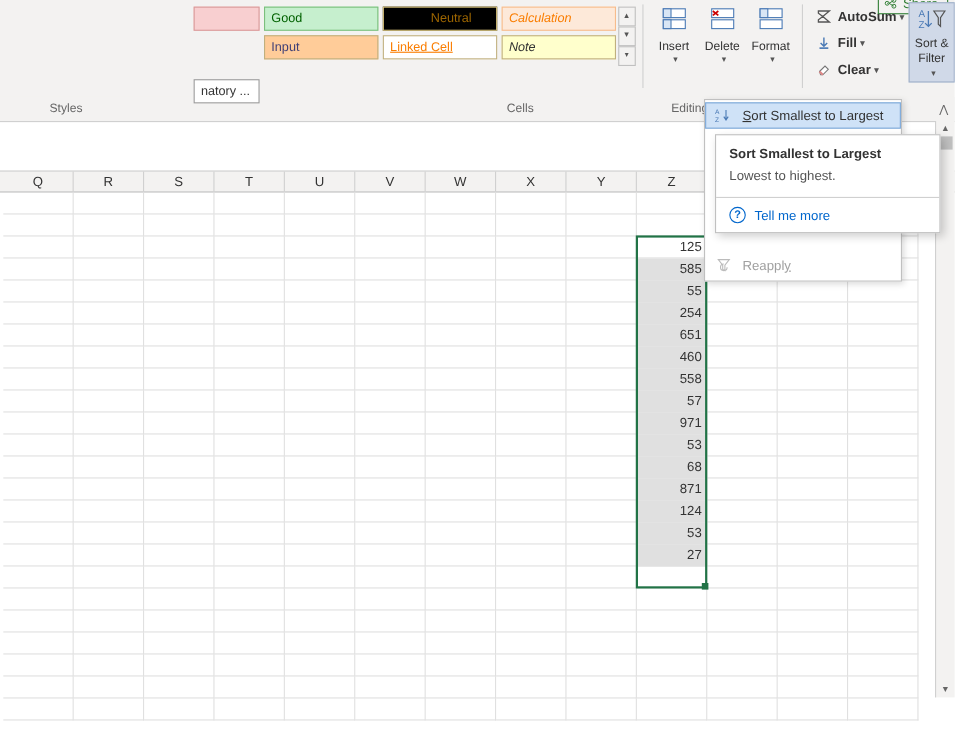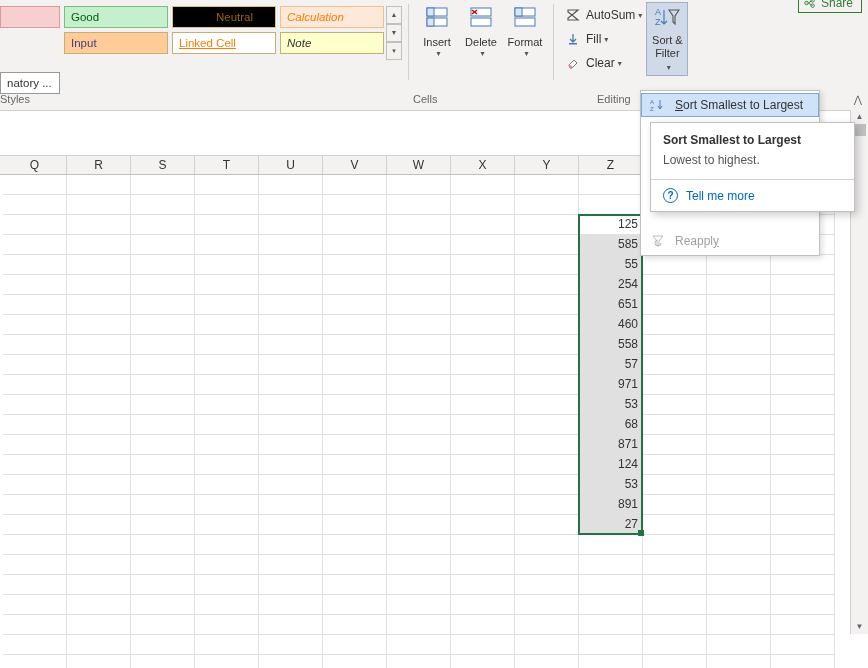--- a/index.html
+++ b/index.html
@@ -12,20 +12,21 @@
     overflow: hidden;
     position: relative;
     color: #333;
   }
   .ribbon-area { background: #f3f2f1; border-bottom: 1px solid #d0d0d0; }
   .ribbon-top {
     display: flex;
     align-items: flex-start;
     height: 88px;
     position: relative;
+    justify-content: flex-end;
   }
   .styles-group {
     display: flex;
     flex-direction: column;
     gap: 4px;
     padding: 6px 0 0 0;
     position: relative;
   }
   .style-row { display: flex; gap: 4px; }
   .style-cell {
@@ -83,21 +84,21 @@
     align-items: center;
     justify-content: center;
   }
   .ribbon-btn .lbl { font-size: 11px; text-align: center; line-height: 13px; color: #333; padding-top: 2px; }
   .editing-group {
     display: flex;
     flex-direction: column;
     padding: 4px 4px 0 4px;
     gap: 2px;
   }
-  .edit-row { display: flex; align-items: center; height: 22px; }
+  .edit-row { display: flex; align-items: center; height: 22px; font-weight: bold; }
   .edit-row .ei { width: 18px; height: 18px; margin-right: 4px; display:flex;align-items:center;justify-content:center; }
   .edit-row .tl { font-size: 12px; color: #333; }
   .drop-arrow { font-size: 8px; color: #555; margin-left: 3px; }
   .big-buttons { display: flex; padding-top: 2px; }
   .big-btn {
     display:flex;flex-direction:column;align-items:center;
     padding: 2px 4px 0 4px;
     width: 42px;
   }
   .big-btn.active { background: #d0d9e8; border: 1px solid #a0b0c8; padding: 1px 3px; }
@@ -105,21 +106,21 @@
   .big-btn .lbl { font-size: 11px; text-align:center; line-height:13px; padding-top:2px; }
   .group-label-row {
     display: flex;
     font-size: 11px;
     color: #666;
     height: 22px;
     align-items:center;
     border-top: none;
     background: #f3f2f1;
   }
-  .group-label { }
+  .group-label { text-align: center; }
   .collapse-arrow {
     position: absolute;
     right: 6px;
     top: 94px;
     font-size: 10px;
     color: #666;
     cursor: default;
   }
   .dropdown-menu {
     position: absolute;
@@ -668,35 +669,20 @@
       <div class="row">
         <div class="cell"></div>
         <div class="cell"></div>
         <div class="cell"></div>
         <div class="cell"></div>
         <div class="cell"></div>
         <div class="cell"></div>
         <div class="cell"></div>
         <div class="cell"></div>
         <div class="cell"></div>
-        <div class="cell sel-cell">891</div>
-        <div class="cell"></div>
-        <div class="cell"></div>
-        <div class="cell"></div>
-      </div>
-      <div class="row">
-        <div class="cell"></div>
-        <div class="cell"></div>
-        <div class="cell"></div>
-        <div class="cell"></div>
-        <div class="cell"></div>
-        <div class="cell"></div>
-        <div class="cell"></div>
-        <div class="cell"></div>
-        <div class="cell"></div>
         <div class="cell sel-cell">27</div>
         <div class="cell"></div>
         <div class="cell"></div>
         <div class="cell"></div>
       </div>
       <div class="row">
         <div class="cell"></div>
         <div class="cell"></div>
         <div class="cell"></div>
         <div class="cell"></div>

